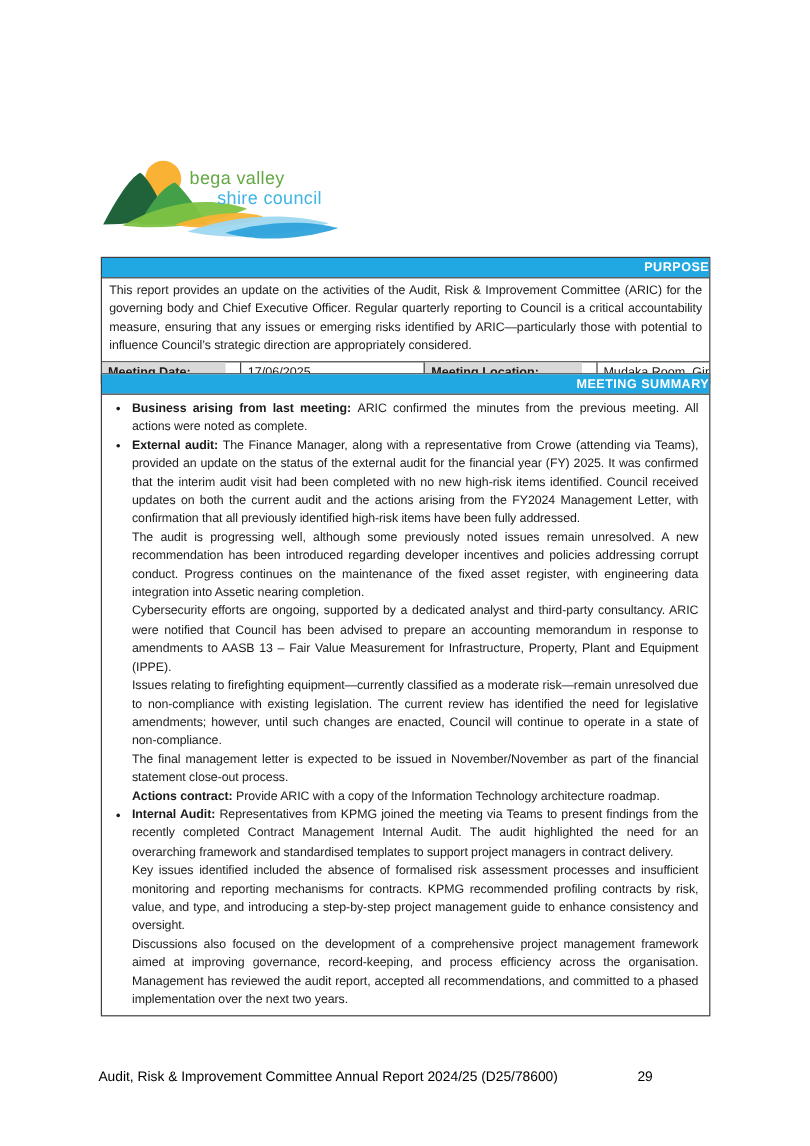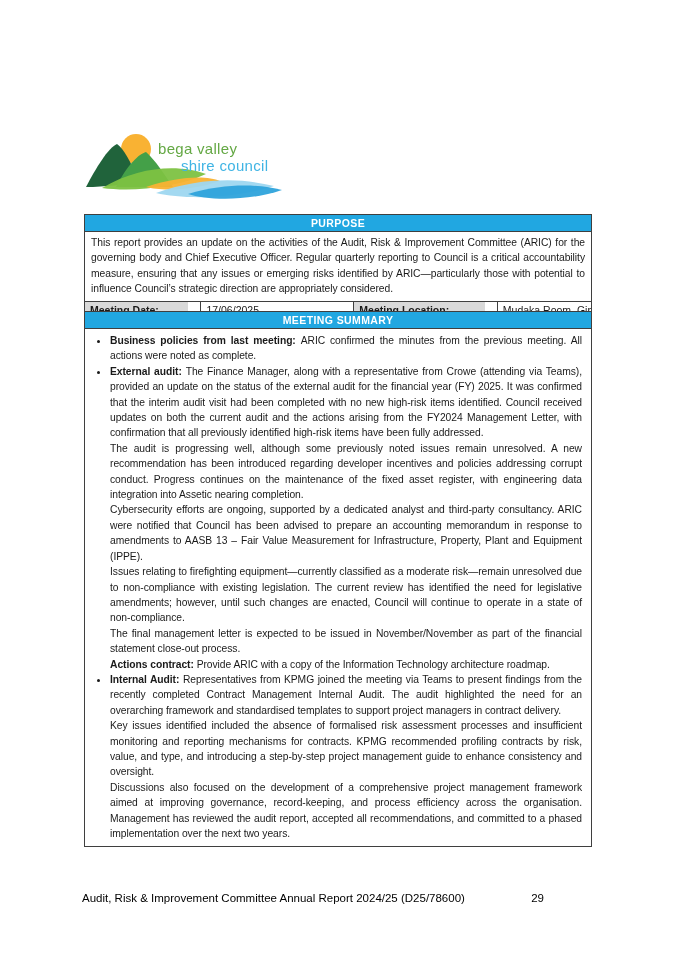--- a/index.html
+++ b/index.html
@@ -14,21 +14,21 @@
   .logo-line2 { position:absolute; left:97px; top:27px; font-size:15px; color:var(--logo-cyan,#3FB4E4); letter-spacing:.3px; }
   .title-block { flex:1 1 auto; text-align:center; padding-top:4px; color:#111; }
   .title-block h1 { margin:4px; font-size:26px; line-height:30px; font-weight:700; letter-spacing:-0.3px; color:#1a1a1a; }
   .subtitle { margin-top:3px; font-size:12px; line-height:19px; color:#1a1a1a; }
 
   
   .box { position:absolute; left:84px; width:508px; border:1px solid var(--border,#3F3F3F); box-sizing:border-box; background:#fff; }
   .purpose-box { top:214px; }
   .summary-box { top:311px; }
   .bar { background:var(--accent,#21A7E1); color:#fff; font-weight:700; font-size:10.5px;
-         text-align:center; height:16px; line-height:16px; letter-spacing:.4px; }
+         text-align:right; height:16px; line-height:16px; letter-spacing:.4px; }
   .box-body { border-top:1px solid var(--border,#3F3F3F); padding:3px 6px 4px 6px;
               font-size:10.3px; line-height:15.4px; letter-spacing:-0.05px;
               text-align:justify; color:#1a1a1a; }
 
   
   .meeting-row { display:flex; border-top:1px solid var(--border,#3F3F3F);
                  font-size:10.5px; height:17px; line-height:16px;gap:12px; }
   .cell { padding:0 5px; box-sizing:border-box; overflow:hidden; white-space:nowrap; color:#1a1a1a; }
   .cell + .cell { border-left:1px solid var(--border,#3F3F3F); }
   .cell.label { background:var(--gray,#D9D9D9); font-weight:700; }
@@ -80,21 +80,21 @@
       <div class="cell label c3">Meeting Location:</div>
       <div class="cell c4">Mudaka Room, Gipps St, Bega</div>
     </div>
   </section>
 
   <section class="box summary-box">
     <div class="bar">MEETING SUMMARY</div>
     <div class="box-body bullets">
       <ul>
           <li>
-            <p><strong>Business policies from last meeting: </strong>ARIC confirmed the minutes from the previous meeting. All actions were noted as complete.</p>
+            <p><strong>Business arising from last meeting: </strong>ARIC confirmed the minutes from the previous meeting. All actions were noted as complete.</p>
           </li>
           <li>
             <p><strong>External audit: </strong>The Finance Manager, along with a representative from Crowe (attending via Teams), provided an update on the status of the external audit for the financial year (FY) 2025. It was confirmed that the interim audit visit had been completed with no new high-risk items identified. Council received updates on both the current audit and the actions arising from the FY2024 Management Letter, with confirmation that all previously identified high-risk items have been fully addressed.</p>
             <p>The audit is progressing well, although some previously noted issues remain unresolved. A new recommendation has been introduced regarding developer incentives and policies addressing corrupt conduct. Progress continues on the maintenance of the fixed asset register, with engineering data integration into Assetic nearing completion.</p>
             <p>Cybersecurity efforts are ongoing, supported by a dedicated analyst and third-party consultancy. ARIC were notified that Council has been advised to prepare an accounting memorandum in response to amendments to AASB 13 – Fair Value Measurement for Infrastructure, Property, Plant and Equipment (IPPE).</p>
             <p>Issues relating to firefighting equipment—currently classified as a moderate risk—remain unresolved due to non-compliance with existing legislation. The current review has identified the need for legislative amendments; however, until such changes are enacted, Council will continue to operate in a state of non-compliance.</p>
             <p>The final management letter is expected to be issued in November/November as part of the financial statement close-out process.</p>
             <p><strong>Actions contract: </strong>Provide ARIC with a copy of the Information Technology architecture roadmap.</p>
           </li>
           <li>

